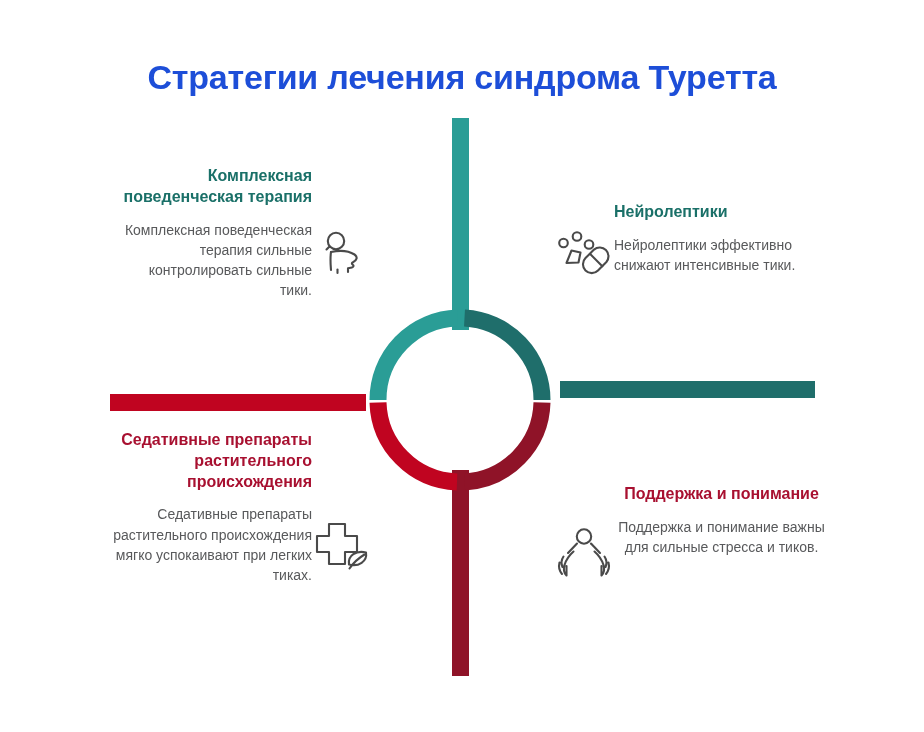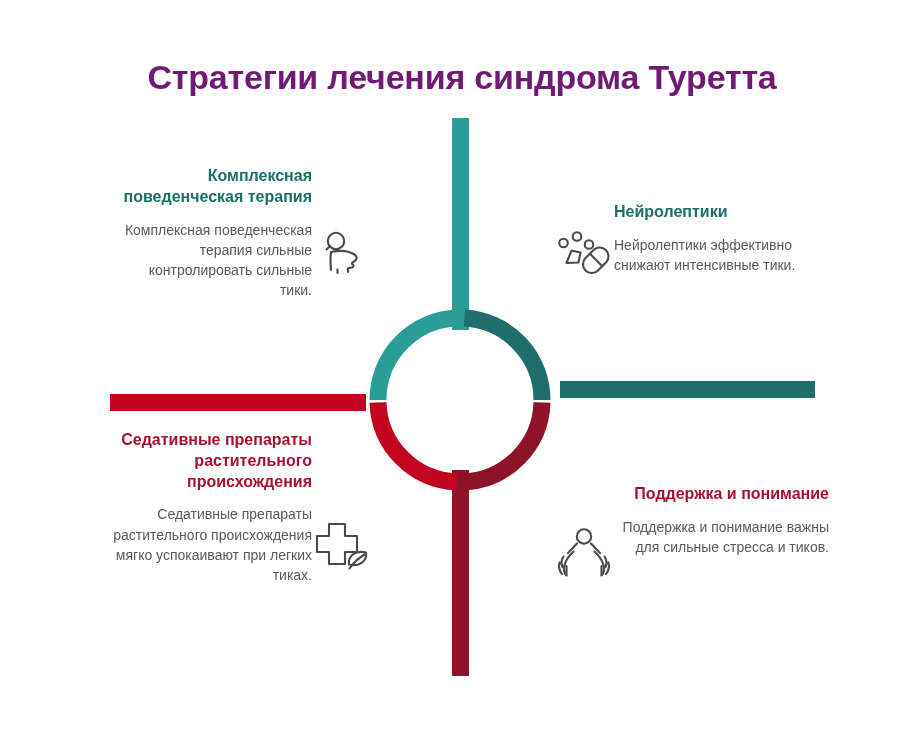--- a/index.html
+++ b/index.html
@@ -21,21 +21,21 @@
     background: #ffffff;
   }
   #title {
     position: absolute;
     left: 0;
     top: 58px;
     width: 924px;
     text-align: center;
     font-size: 34px;
     font-weight: bold;
-    color: #701a75;
+    color: #1d4ed8;
     letter-spacing: -0.2px;
     white-space: nowrap;
   }
   .diagram-svg {
     position: absolute;
     left: 0;
     top: 0;
     width: 924px;
     height: 732px;
   }
@@ -76,21 +76,21 @@
     left: 105px;
     top: 430px;
     width: 207px;
     text-align: right;
   }
   
   #block-support {
     left: 614px;
     top: 484px;
     width: 215px;
-    text-align: right;
+    text-align: center;
   }
 
   .icon-holder {
     position: absolute;
     color: #4a4a4a;
   }
   #icon-person-think { left: 316px; top: 226px; }
   #icon-pills       { left: 553px; top: 226px; }
   #icon-herb-cross  { left: 311px; top: 521px; }
   #icon-support-hands { left: 556px; top: 526px; }

